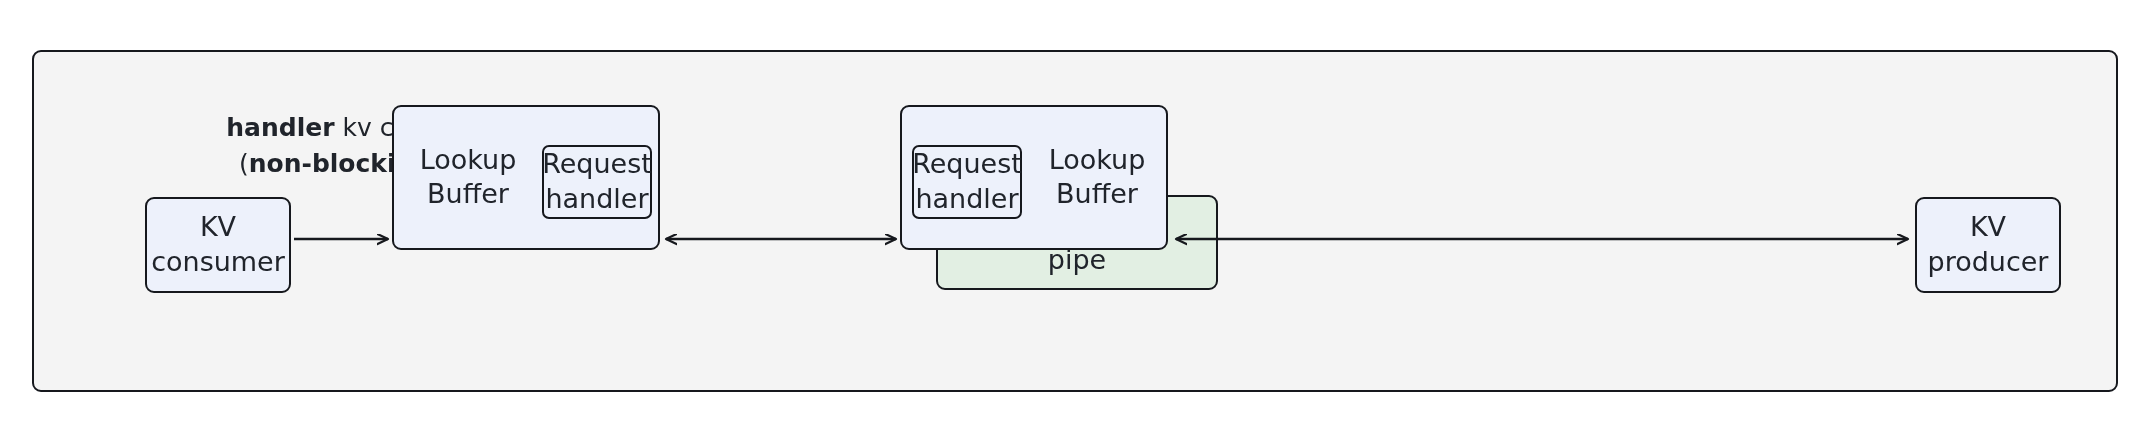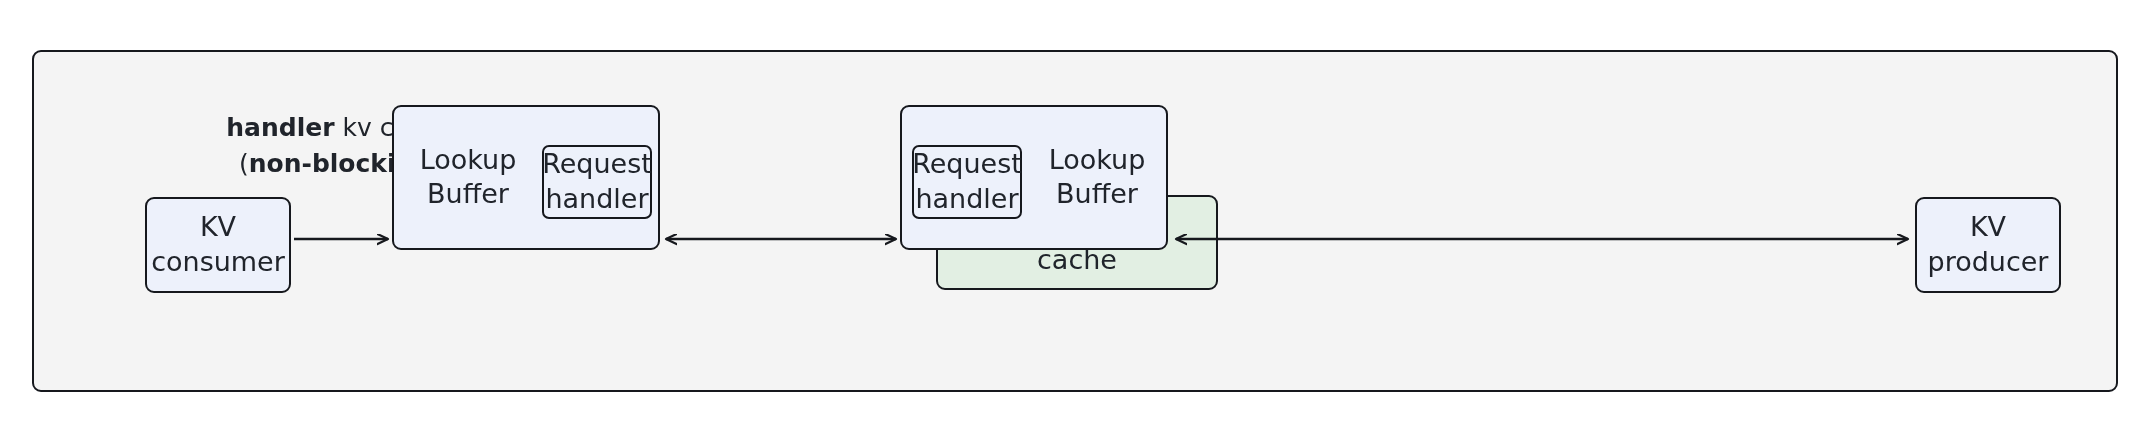--- a/index.html
+++ b/index.html
@@ -162,21 +162,21 @@
     <span class="line">KV</span>
     <span class="line">consumer</span>
   </div>
 
   <div class="edge-label label-insert">
     <span class="row"><b>handler</b><span> kv cache</span></span>
     <span class="row"><span>(</span><b>non-blocking</b><span>)</span></span>
   </div>
 
   <div class="node green pipe">
-    <span class="line">cache</span>
+    <span class="line">pipe</span>
   </div>
 
   <div class="node blue lookup-left">
     <span class="lb-label">
       <span class="line">Lookup</span>
       <span class="line">Buffer</span>
     </span>
     <div class="rh-left">
       <span class="line">Request</span>
       <span class="line">handler</span>

